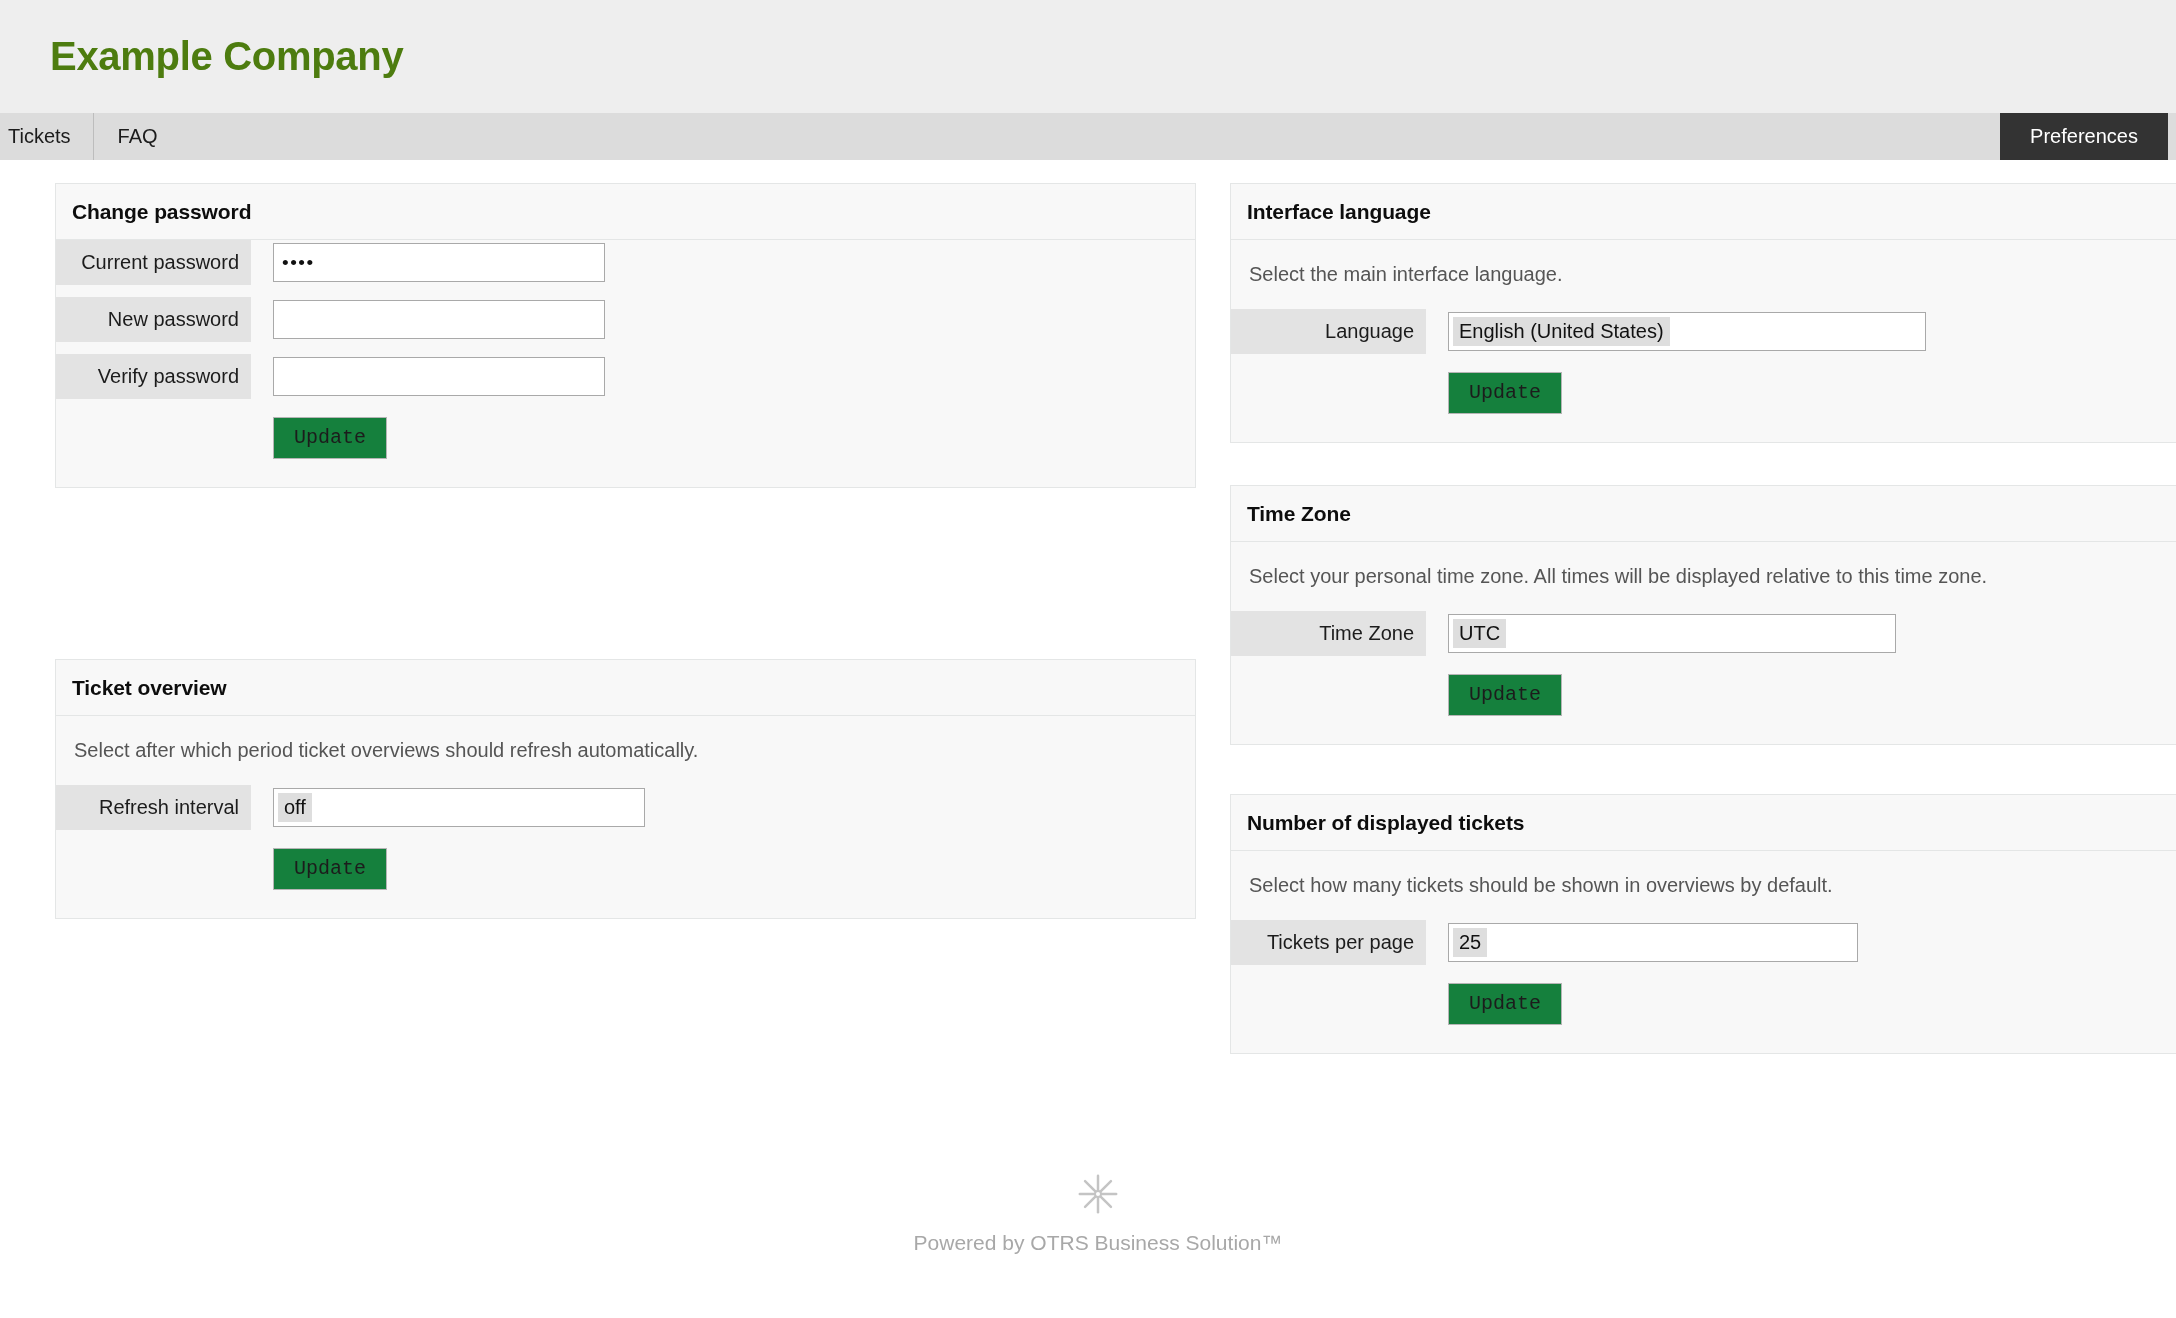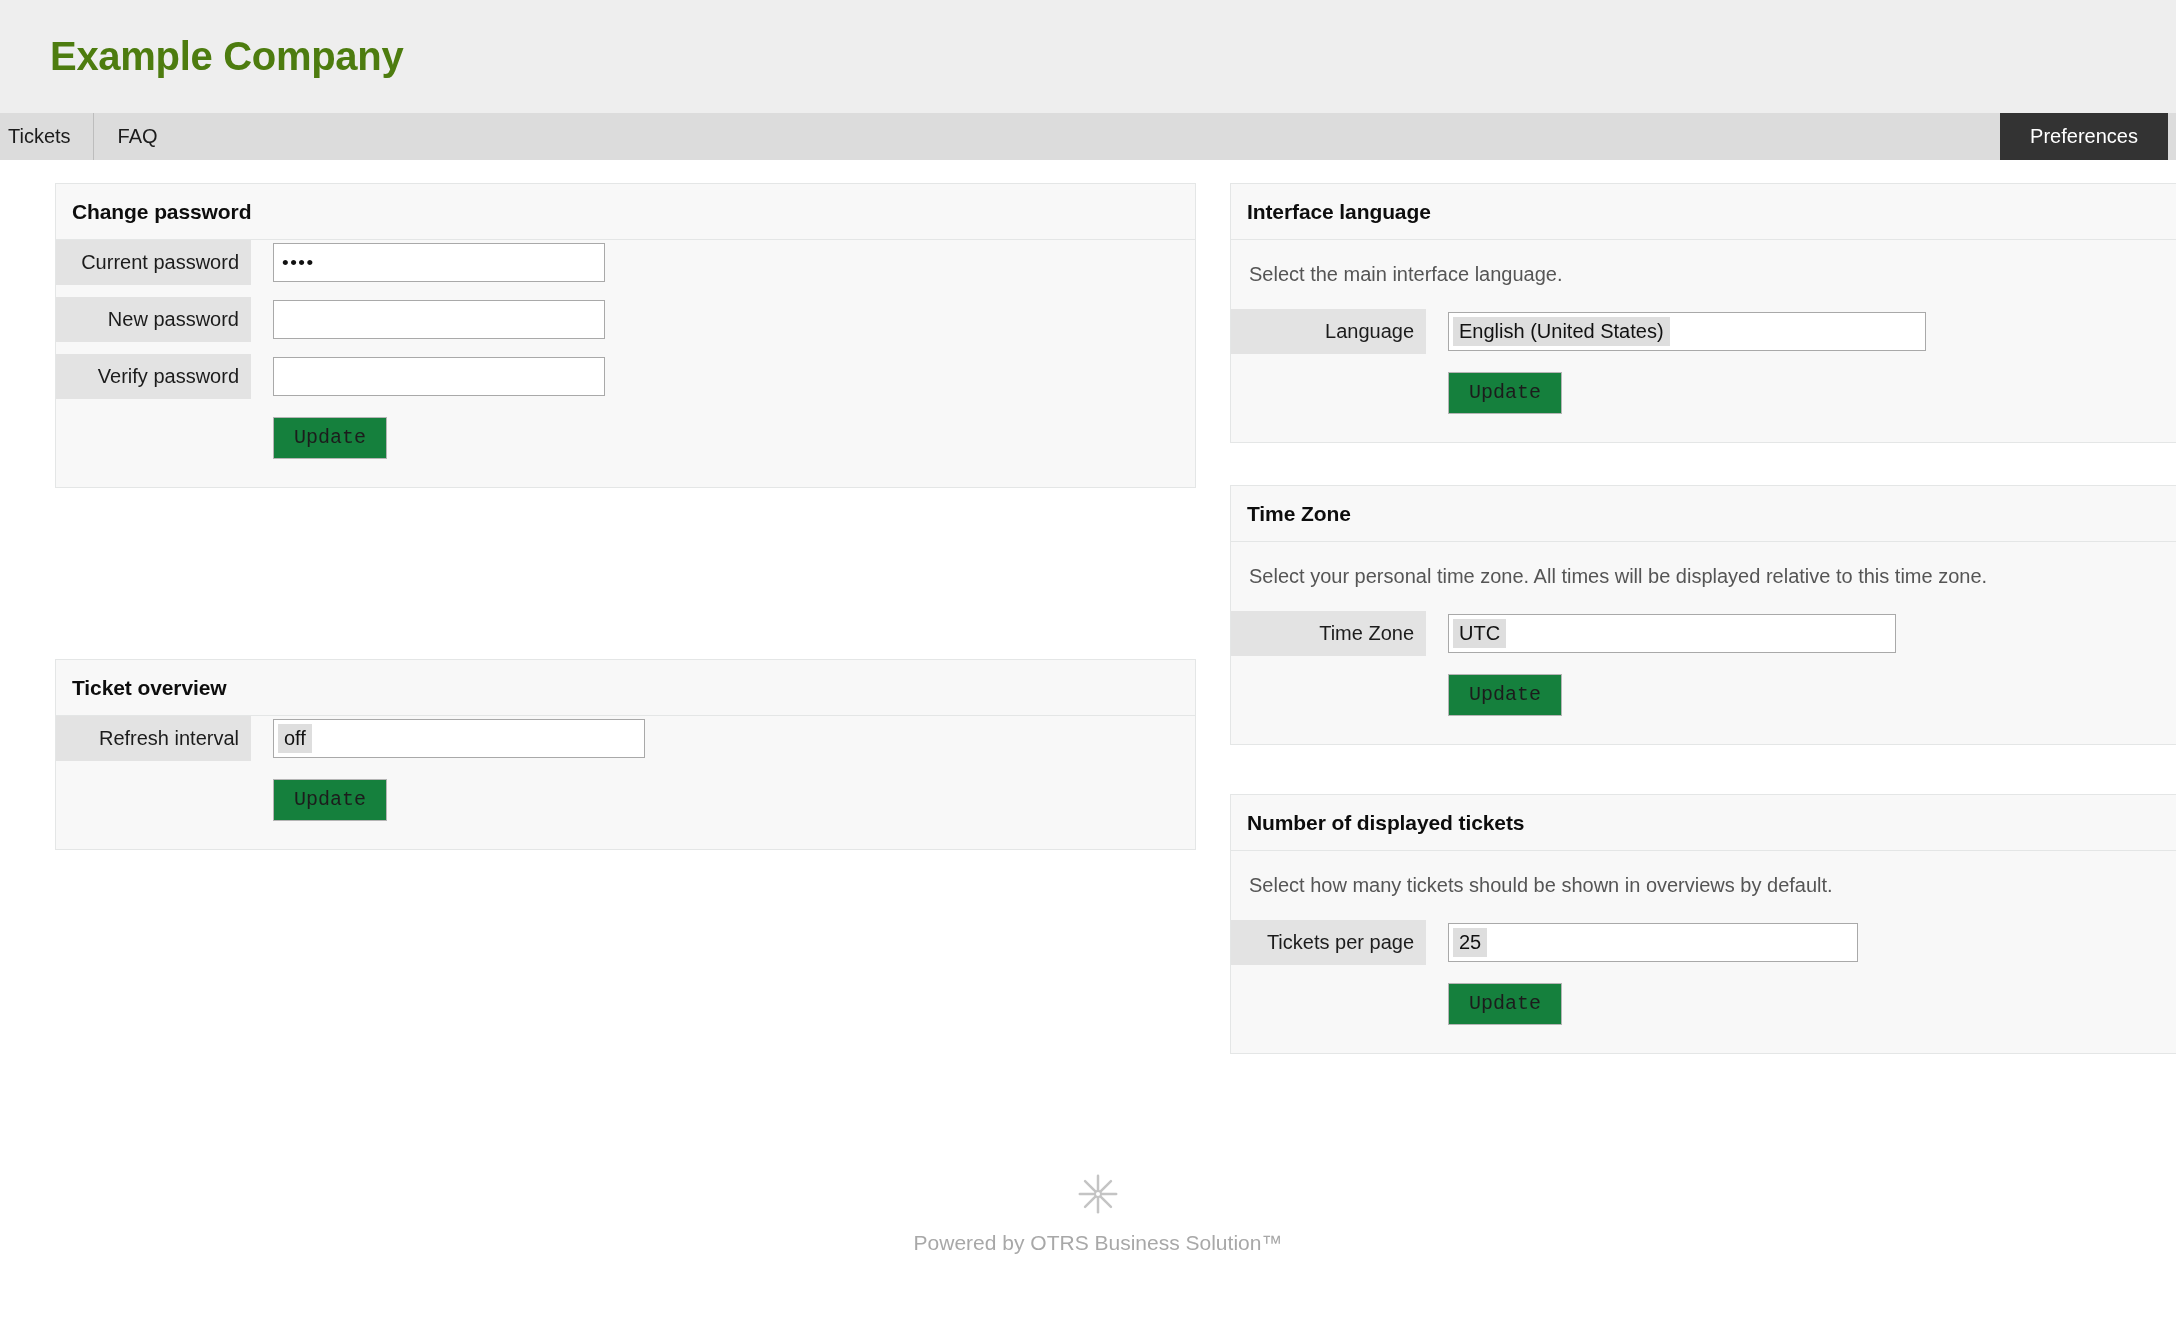--- a/index.html
+++ b/index.html
@@ -307,20 +307,21 @@
             <button class="btn-update">Update</button>
           </div>
         </div>
       </div>
 
       <div class="panel" style="margin-top:139px;">
         <div class="panel-header">
           <div class="panel-title">Ticket overview</div>
         </div>
         <div class="panel-body">
+          <p class="panel-desc">Select after which period ticket overviews should refresh automatically.</p>
 
           <div class="field-row">
             <div class="field-label">Refresh interval</div>
             <div class="field-control">
               <div class="select-box select-refresh">
                 <span class="select-value">off</span>
               </div>
             </div>
           </div>
 

